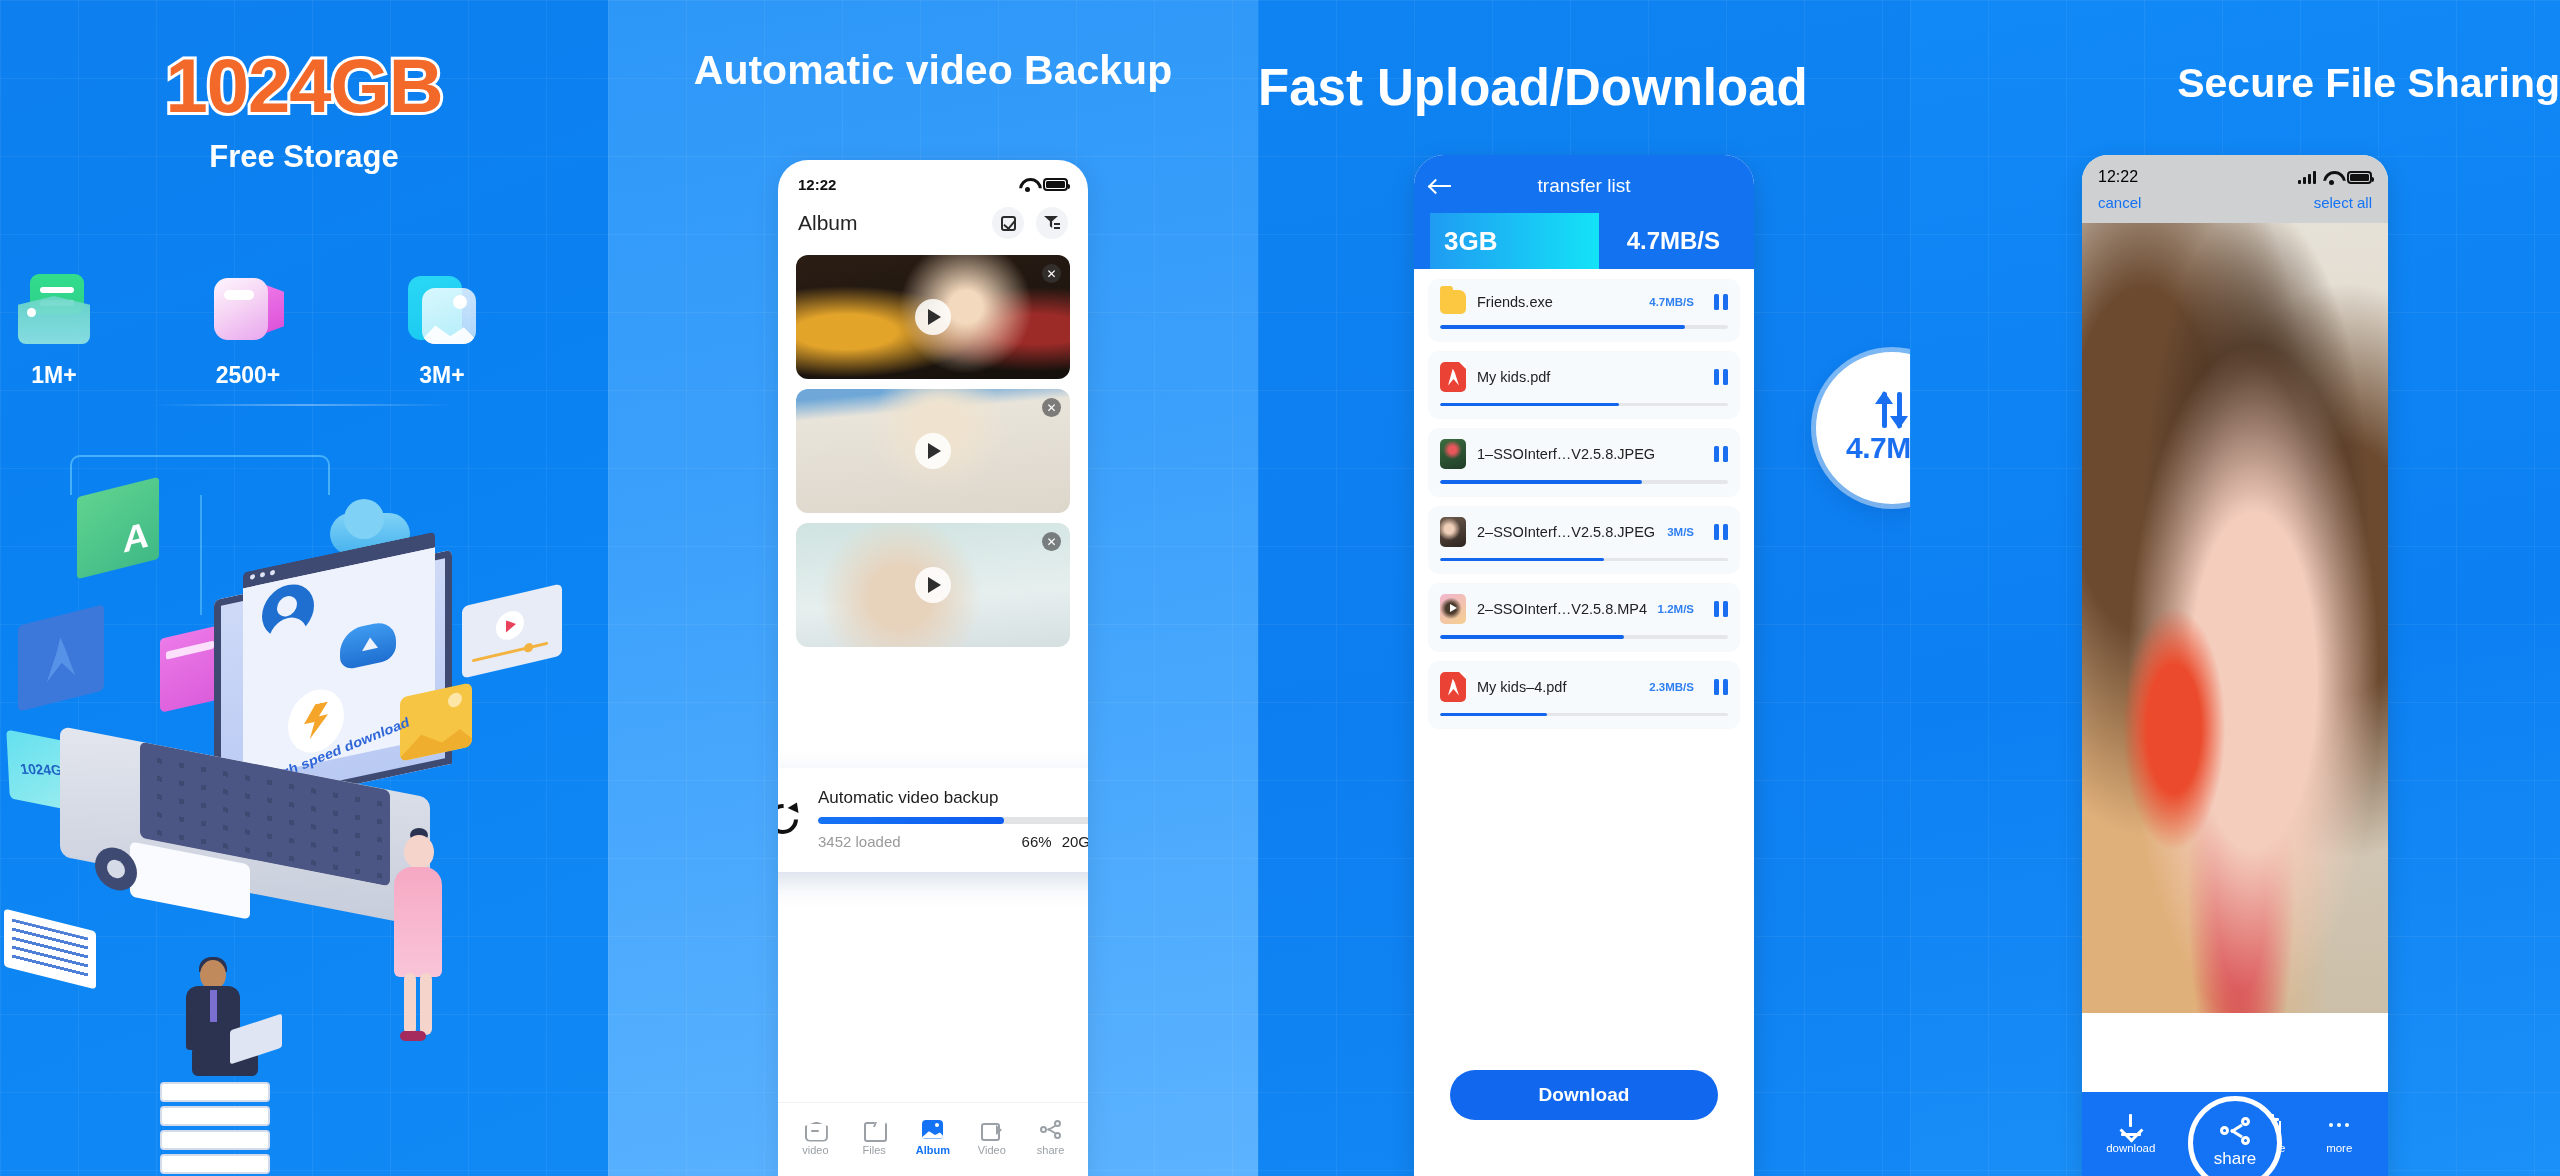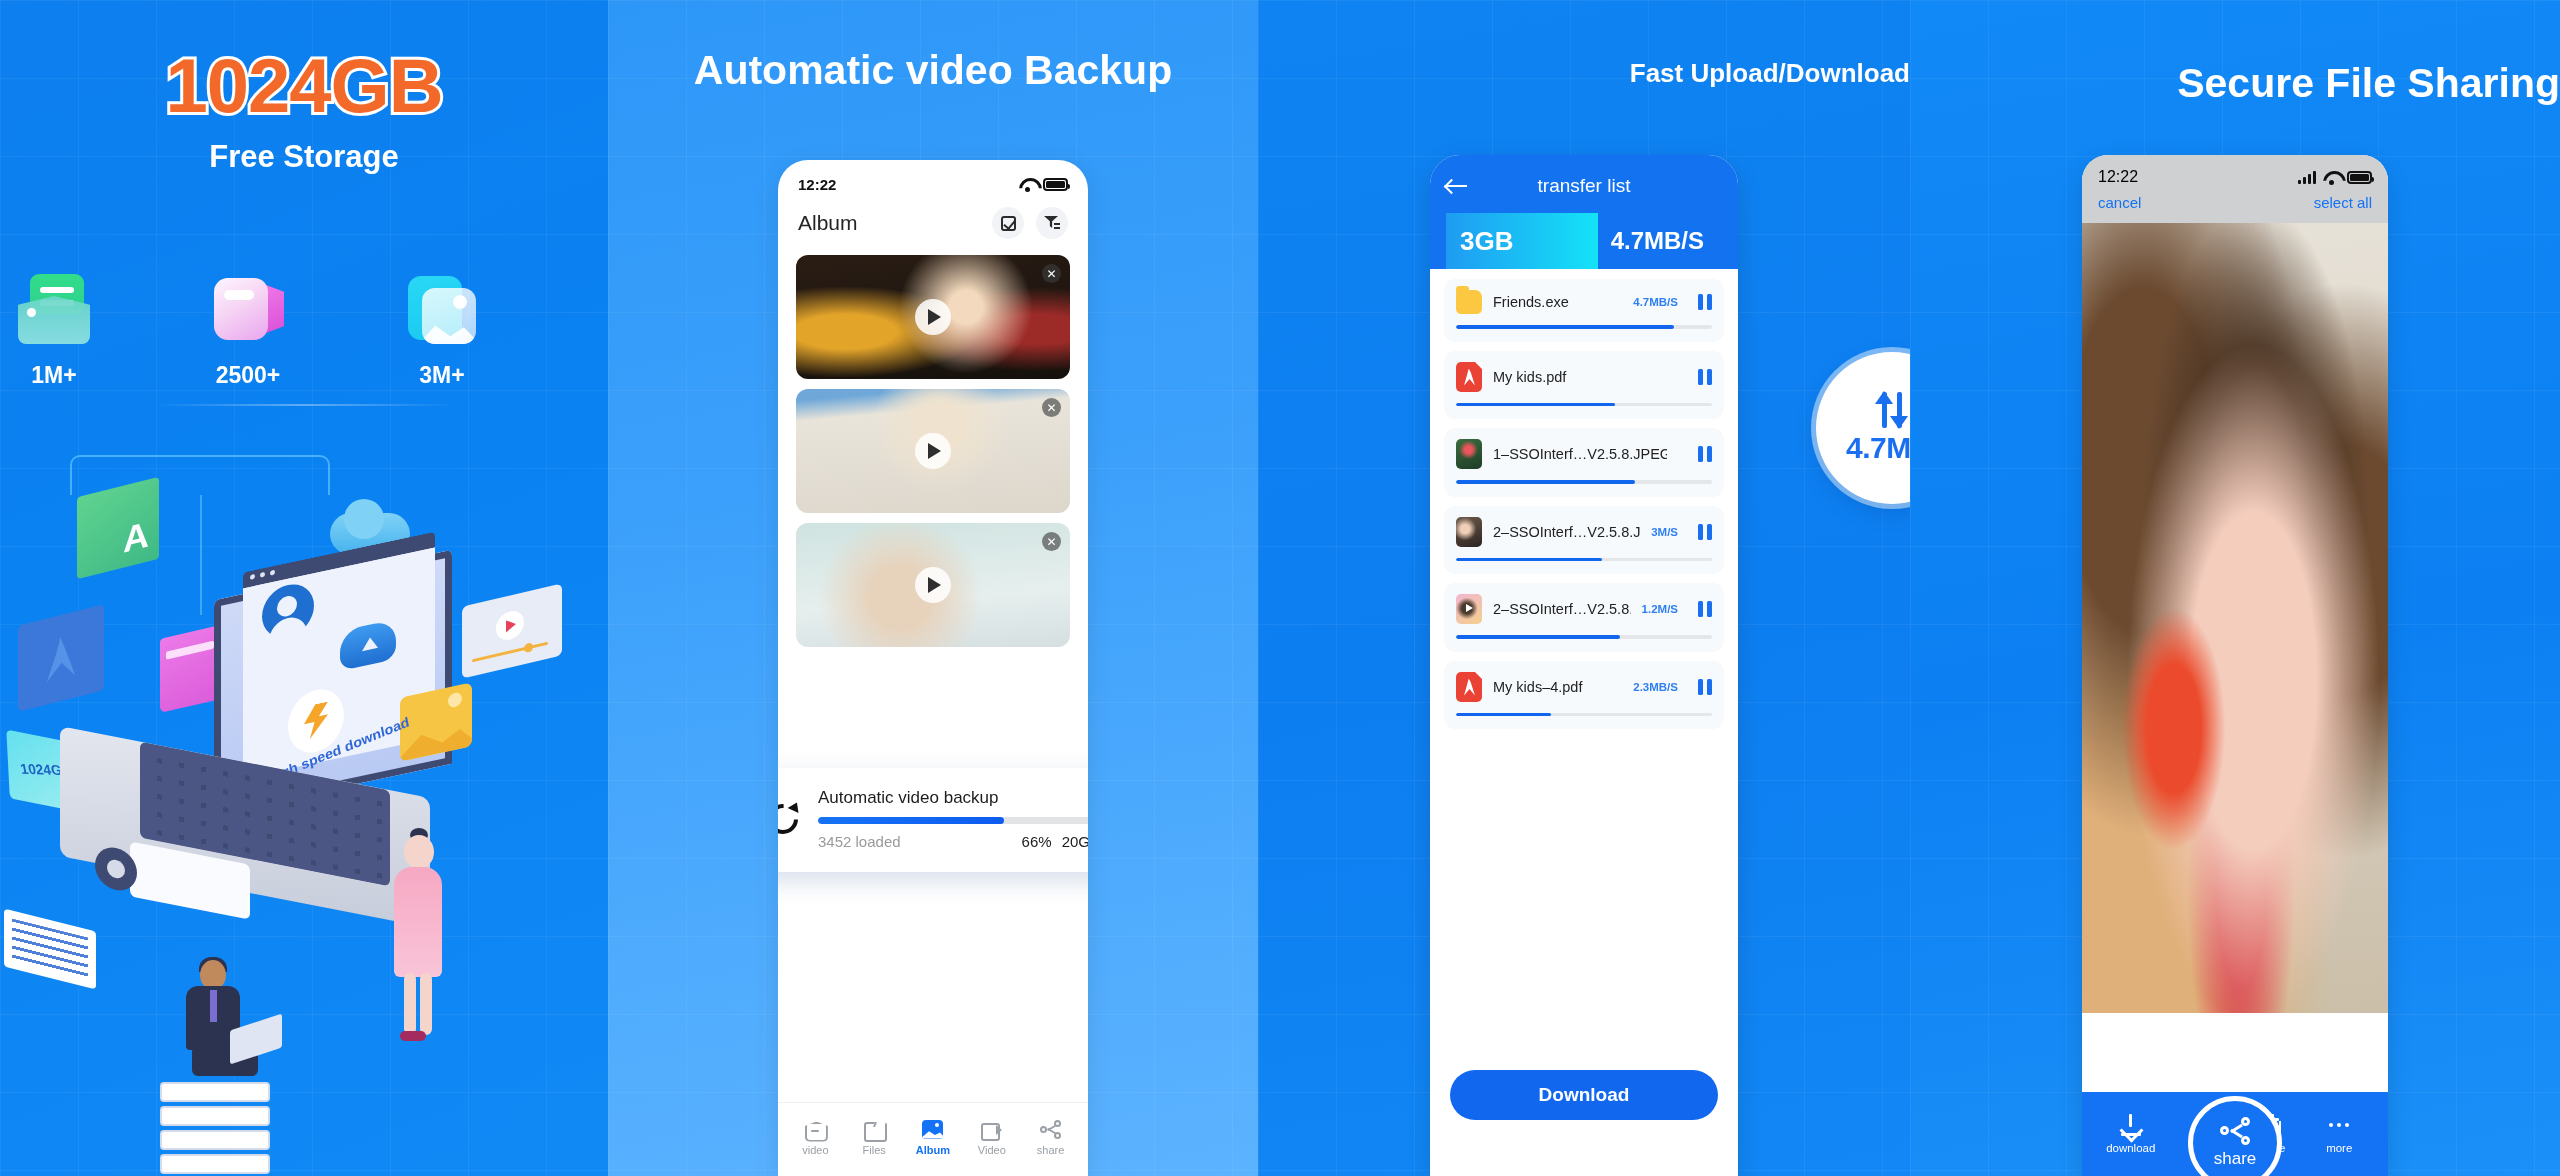--- a/index.html
+++ b/index.html
@@ -287,25 +287,25 @@
   .ic-video::before{content:"";position:absolute;left:0;top:3px;width:15px;height:14px;border:2px solid #9aa0a6;border-radius:3px;}
   .ic-video::after{content:"";position:absolute;right:0;top:5px;width:0;height:0;border-top:5px solid transparent;border-bottom:5px solid transparent;border-left:6px solid #9aa0a6;}
   .ic-share { width:21px;height:19px;position:relative; }
   .ic-share i { position:absolute; width:7px;height:7px;border:2px solid #9aa0a6;border-radius:50%;display:block; }
   .ic-share i:nth-child(1){left:0;top:6px;} .ic-share i:nth-child(2){right:0;top:0;} .ic-share i:nth-child(3){right:0;bottom:0;}
   .ic-share::before{content:"";position:absolute;left:7px;top:7px;width:9px;height:2px;background:#9aa0a6;transform:rotate(-30deg);}
   .ic-share::after{content:"";position:absolute;left:7px;top:10px;width:9px;height:2px;background:#9aa0a6;transform:rotate(30deg);}
 
   
   .p3 { width: 652px; background: linear-gradient(170deg,#0f83f2,#0d7ef0 55%,#1287f5 100%); }
-  .p3-title { position:absolute; top:58px; left:0; width:100%; text-align:right;
-     font-size:26px; font-weight:800; color:#fff; }
+  .p3-title { position:absolute; top:58px; left:0; width:100%; text-align:left;
+     font-size:51px; font-weight:800; color:#fff; }
   .phone3 {
     position:absolute; left:50%; transform:translateX(-50%); top:155px;
-    width:308px; height:1021px; background:#fff; border-radius:30px 30px 0 0;
+    width:340px; height:1021px; background:#fff; border-radius:30px 30px 0 0;
     box-shadow:0 8px 26px rgba(0,0,0,.14); overflow:hidden;
   }
   .tl-head { background:#1272f0; padding:20px 16px 0; position:relative; }
   .tl-head .row { display:flex; align-items:center; }
   .back-arrow { width:22px;height:18px;position:relative;flex:0 0 22px; }
   .back-arrow::before{content:"";position:absolute;left:0;top:8px;width:21px;height:2px;background:#fff;}
   .back-arrow::after{content:"";position:absolute;left:0;top:4px;width:9px;height:9px;border-left:2px solid #fff;border-bottom:2px solid #fff;transform:rotate(45deg);}
   .tl-title { flex:1; text-align:center; color:#fff; font-size:19px; margin-right:22px; }
   .tl-stats { position:relative; height:56px; margin-top:16px; display:flex; align-items:center; }
   .tl-bar { position:absolute; left:0; top:0; height:100%; background:linear-gradient(90deg,#1f9bf2,#14e3f7); }

